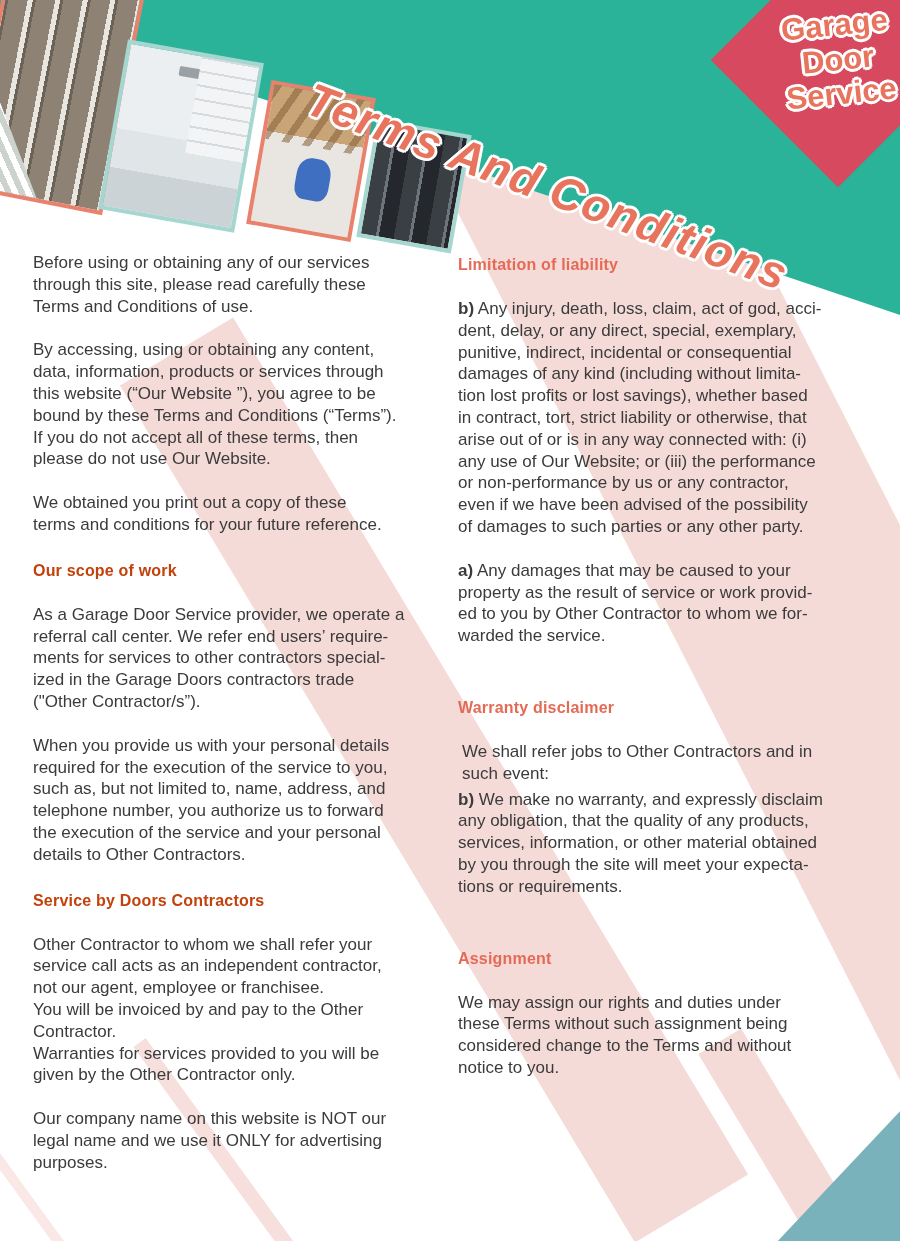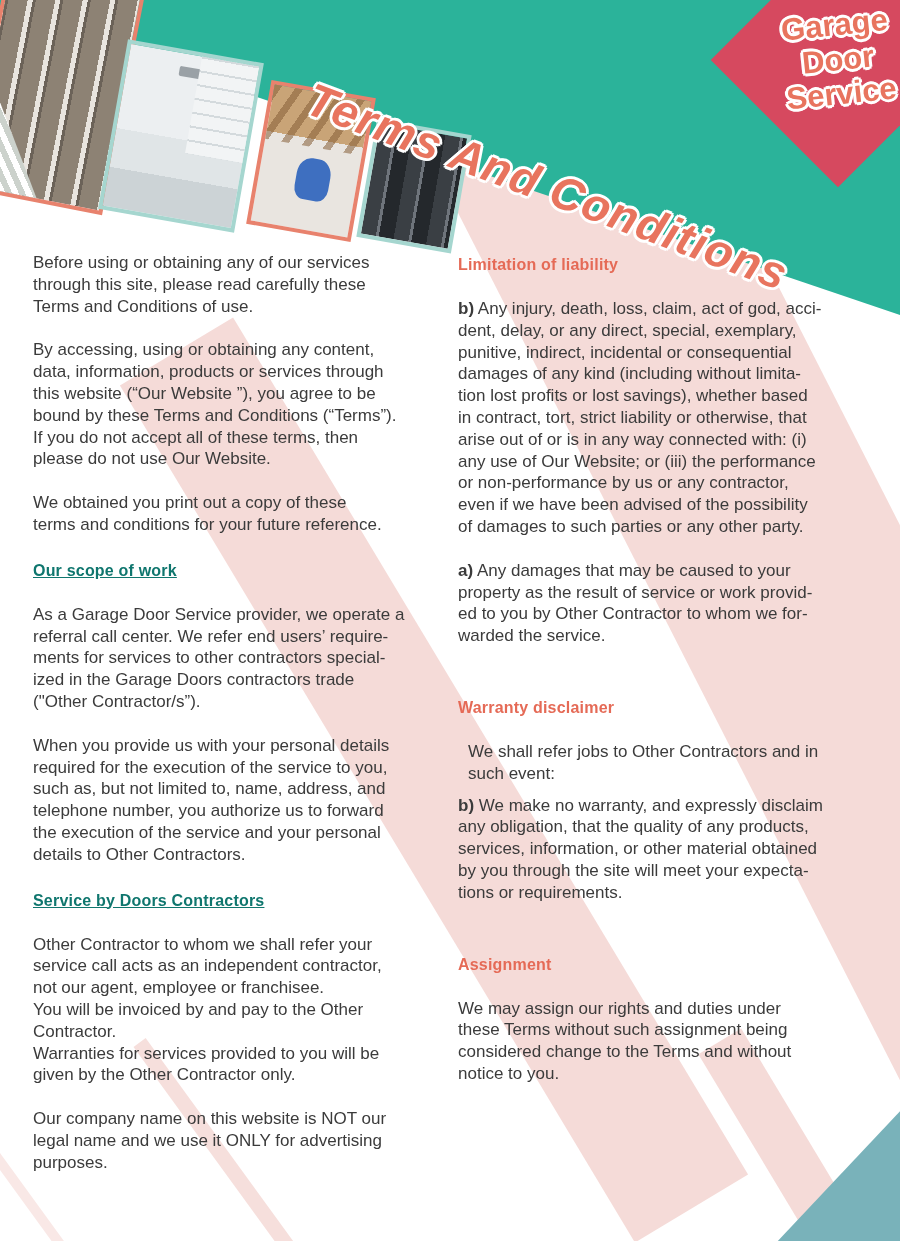--- a/index.html
+++ b/index.html
@@ -62,24 +62,24 @@
     transform:rotate(-51deg);text-align:center;
     font-size:31px;font-weight:bold;line-height:1.12;color:#e8745e;
     text-shadow:-3px 0 0 #fff,3px 0 0 #fff,0 -3px 0 #fff,0 3px 0 #fff,
       -2px -2px 0 #fff,2px 2px 0 #fff,-2px 2px 0 #fff,2px -2px 0 #fff;
   }
   
   .col{position:absolute;top:252px;color:#3b3b3b;font-size:17px;line-height:21.8px;}
   .col-left{left:33px;width:414px;}
   .col-right{left:458px;width:430px;}
   .col p{margin:0 0 22px 0;white-space:pre-line;}
-  .col p.tight{margin:10px;}
+  .col p.tight{margin:4px;}
   .col h2{margin:20px 0;font-size:16px;line-height:26px;letter-spacing:.2px;}
   .col h2:first-child{margin-top:0;}
-  .col-left h2{color:#0f766e;text-decoration:underline;}
+  .col-left h2{color:#c2410c;}
   .col-right h2{color:#e56a56;margin-top:48px;}
   .col b{font-weight:bold;}
   .z1{z-index:1}.z2{z-index:2}.z3{z-index:3}.z4{z-index:4}.z5{z-index:5}
   .layer{position:absolute;inset:0;}
 </style>
 </head>
 <body>
 
 <div class="page">
 

